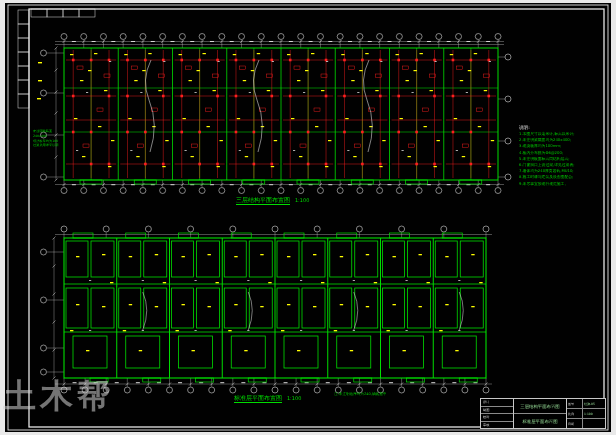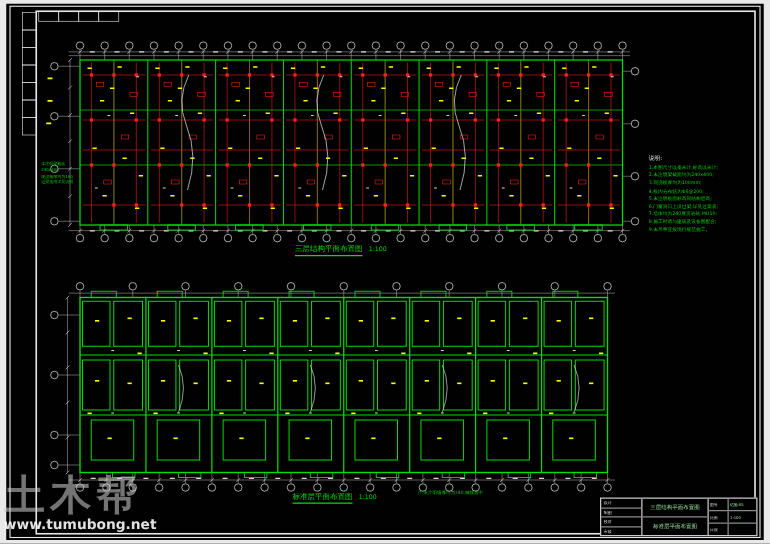--- a/index.html
+++ b/index.html
@@ -912,15 +912,14 @@
         </div>
         <div class="tb-rrow">
           <div class="tb-rlabel">日期</div>
           <div class="tb-rvalue"></div>
         </div>
       </div>
   </div>
 
   <div class="watermark">
     <div class="wm-brand">土木帮</div>
-    <div class="wm-url">www.tumubong.net</div>
   </div>
 </div>
 
 </body></html>

